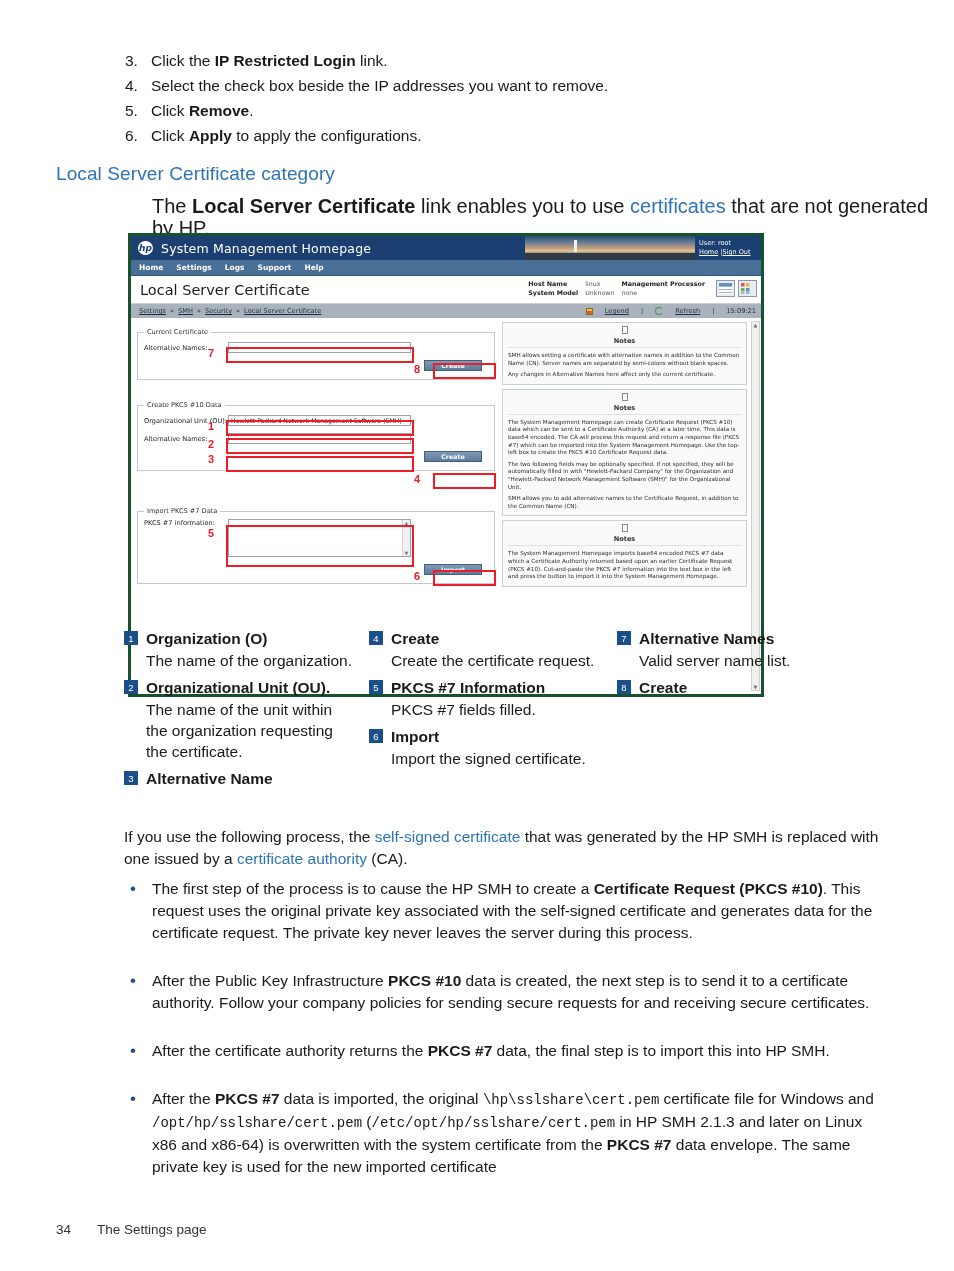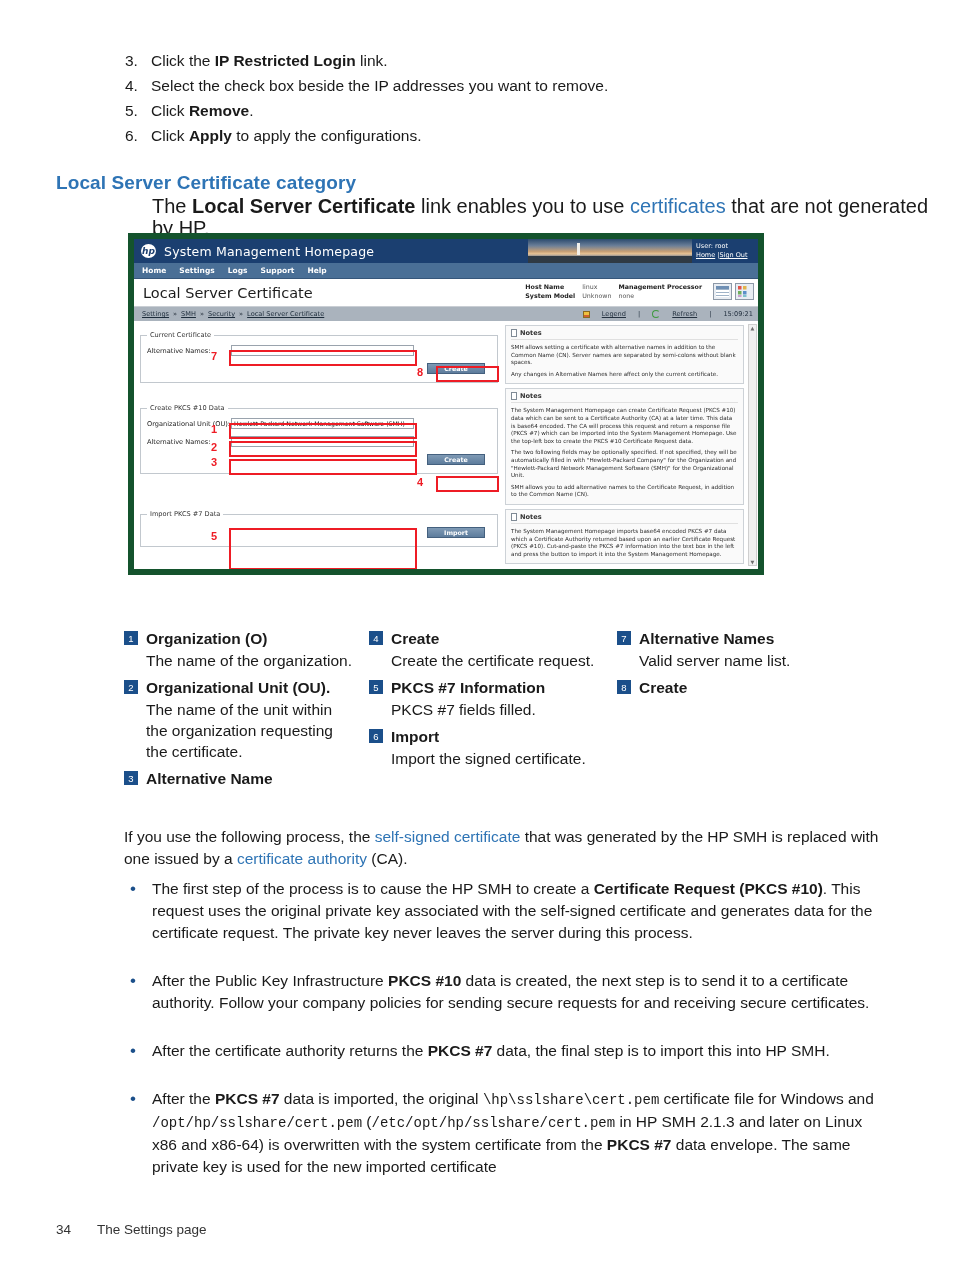--- a/index.html
+++ b/index.html
@@ -14,30 +14,30 @@
   }
 
   .num-list { position:absolute; left:125px; top:48px; width:760px; }
   .num-item { display:flex; font-size:15.5px; line-height:25px; color:#1a1a1a; }
   .num-item .n { width:26px; flex:none; }
   .num-item .t { flex:1; }
   b, .b { font-weight:bold; }
 
   .sec-head {
     position:absolute; left:56px; top:163px;
-    font-size:19px; color:#2e74b5; font-weight:bold; letter-spacing:0.1px;margin-top:9px;
+    font-size:19px; color:#2e74b5; font-weight:normal; letter-spacing:0.1px;
   }
 
   .intro { position:absolute; left:152px; top:195px; font-size:20px; line-height:22px; }
   .lnk { color:#2e74b5; }
 
   
   .shot {
-    position:absolute; left:128px; top:233px; width:636px; height:342px;
-    border:6px solid #14532d; background:#14b8a6;
+    position:absolute; left:128px; top:233px; width:636px; height:464px;
+    border:3px solid #14532d; background:#14b8a6;
     font-family: "DejaVu Sans", sans-serif;
     overflow:hidden;
   }
   .shot-topbar {
     height:24px; background:#1b3f70; display:flex; align-items:center;
     position:relative;
   }
   .hp-logo {
     width:15px; height:14px; border-radius:50%;
     background:#ffffff; color:#1b3f70; margin-left:7px;
@@ -165,21 +165,21 @@
   .annnum {
     position:absolute; color:#ee1c25; font-weight:bold; font-size:11px;
     font-family:"Liberation Sans", sans-serif;
   }
 
   
   .notes {
     border:1px solid #cdd2d7; background:#fafafa; margin-bottom:4px;
     padding:3px 5px 5px 5px;
   }
-  .notes-hd { display:flex; align-items:center; gap:3px; padding-bottom:2px; border-bottom:1px solid #e0e0e0; }
+  .notes-hd { display:flex; align-items:center; gap:3px; padding-bottom:2px; border-bottom:1px solid #e0e0e0;flex-direction:column; }
   .notes-hd .pg {
     width:6px; height:8px; border:1px solid #7f8a95; background:#fff; display:block;
   }
   .notes-hd span { font-size:6.6px; font-weight:bold; color:#333; }
   .notes p { margin:4px 0 0 0; font-size:5.6px; line-height:7.6px; color:#2b2b2b; }
   .vscroll {
     position:absolute; right:1px; top:3px; bottom:3px; width:9px;
     background:#f0f0f0; border:1px solid #cfcfcf;
     display:flex; flex-direction:column; justify-content:space-between; align-items:center;
     font-size:5px; color:#6d6d6d;
@@ -343,20 +343,29 @@
         <div class="ann" style="left:88px;top:29px;width:188px;height:16px;"></div>
         <div class="annnum" style="left:70px;top:29px;">2</div>
         <div class="ann" style="left:88px;top:47px;width:188px;height:16px;"></div>
         <div class="annnum" style="left:70px;top:44px;">3</div>
         <div class="ann" style="left:295px;top:64px;width:63px;height:16px;"></div>
         <div class="annnum" style="left:276px;top:64px;">4</div>
       </fieldset>
 
       <fieldset class="pane" style="margin-top:36px">
         <legend>Import PKCS #7 Data</legend>
+        <div class="frow" style="height:40px;align-items:flex-start">
+          <div class="flabel">PKCS #7 information:</div>
+          <div class="ta-p7">
+            <div class="sb">
+                <span>▲</span>
+                <span>▼</span>
+              </div>
+          </div>
+        </div>
         <div class="btn-row">
           <div class="btn-blue">Import</div>
         </div>
         <div class="ann" style="left:88px;top:10px;width:188px;height:42px;"></div>
         <div class="annnum" style="left:70px;top:12px;">5</div>
         <div class="ann" style="left:295px;top:55px;width:63px;height:16px;"></div>
         <div class="annnum" style="left:276px;top:55px;">6</div>
       </fieldset>
     </div>
 

